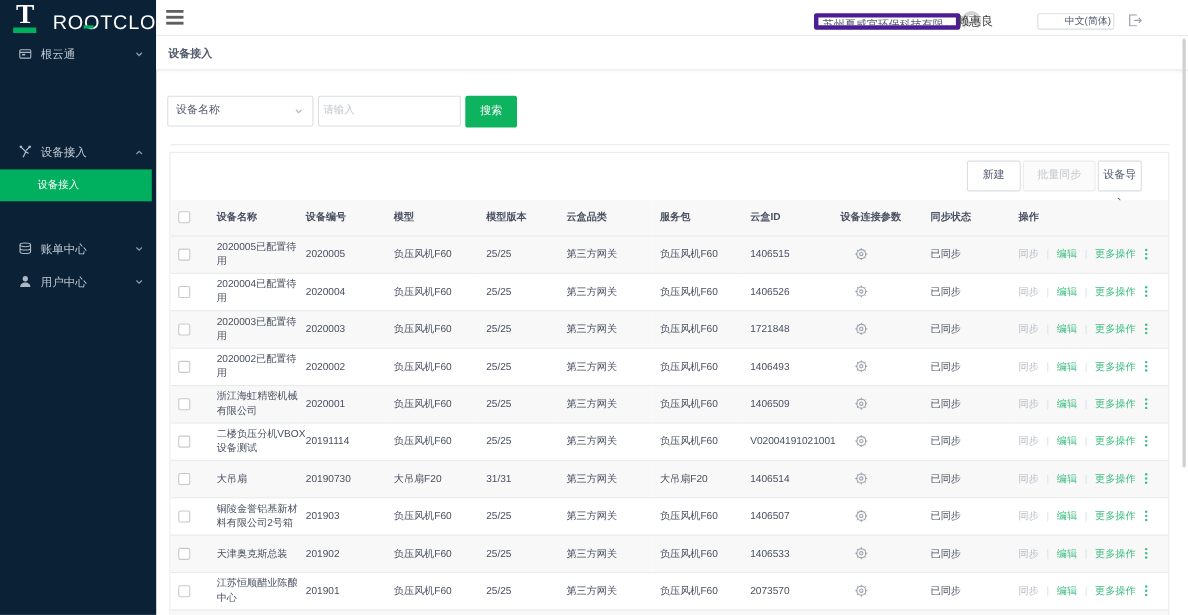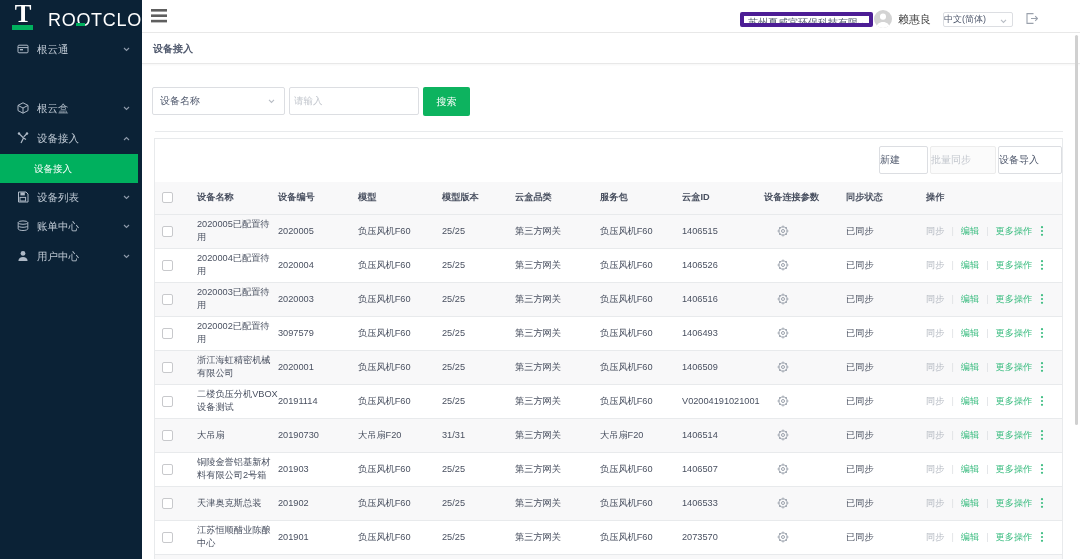--- a/index.html
+++ b/index.html
@@ -11,36 +11,36 @@
 .mi{position:absolute;left:0;width:142px;height:29.4px}
 .mic{position:absolute;left:17px;top:8px}
 .mt{position:absolute;left:37px;top:8px;font-size:10.5px;color:#bfc9d4}
 .mch{position:absolute;left:123px;top:12px}
 .sub{position:absolute;left:0;width:138px;height:29px;background:#00b05e;color:#fff;font-size:9.5px;line-height:29px;padding-left:34px}
 #tb{position:absolute;left:142px;top:0;width:938px;height:33px;background:#fff;border-bottom:1px solid #e8e8e8}
 #burger{position:absolute;left:9px;top:9px}
 #csel{position:absolute;left:598px;top:12px;width:133px;height:15px;border:4px solid #4c1d95;border-radius:2px;font-size:10px;color:#515a6e;line-height:13px;padding-left:4px;white-space:nowrap;overflow:hidden}
 #csel .ar,#lsel .ar{position:absolute;right:5px;top:6px}
 #avatar{position:absolute;left:732px;top:10px;width:18px;height:18px;border-radius:50%;background:#d3d3d3;overflow:hidden}
-#uname{position:absolute;left:756px;top:12px;font-size:11px;color:#3c3c3c}
-#lsel{position:absolute;left:801px;top:12px;width:70px;height:15px;border:1px solid #dcdee2;border-radius:2px;font-size:9px;color:#515a6e;line-height:13px;padding-left:0;white-space:nowrap}
+#uname{position:absolute;left:728px;top:12px;font-size:11px;color:#3c3c3c}
+#lsel{position:absolute;left:801px;top:12px;width:70px;height:15px;border:1px solid #dcdee2;border-radius:2px;font-size:9px;color:#515a6e;line-height:13px;padding-left:24px;white-space:nowrap}
 #exit{position:absolute;left:884px;top:13px}
 #exitTxt{position:absolute;left:946px;top:13px;font-size:10.5px;color:#8c939e}
 #bc{position:absolute;left:142px;top:33px;width:938px;height:31px;background:#fff;border-bottom:1px solid #e8e8e8;box-shadow:0 1px 2px rgba(0,0,0,.04)}
 #bct{position:absolute;left:11px;top:9px;font-size:10px;font-weight:bold;color:#515a6e}
 #fsel{position:absolute;left:152px;top:87px;width:133px;height:28px;border:1px solid #dcdee2;border-radius:2px;font-size:10px;color:#515a6e;line-height:26px;padding-left:7px}
 #fsel .ar{position:absolute;right:9px;top:11px}
 #finp{position:absolute;left:289px;top:87px;width:130px;height:28px;border:1px solid #dcdee2;border-radius:2px;font-size:9.5px;color:#c3c7ce;line-height:26px;padding-left:4px}
 #fbtn{position:absolute;left:423px;top:87px;width:47px;height:29px;background:#0db35f;border-radius:2px;color:#fff;font-size:10px;text-align:center;line-height:29px}
 #dv{position:absolute;left:155px;top:131px;width:908px;height:1px;background:#e8eaec}
 #panel{position:absolute;left:154px;top:138px;width:909px;height:425px;border:1px solid #e8eaec;overflow:hidden}
-.btn{position:absolute;top:7px;height:28px;border:1px solid #dcdee2;border-radius:2px;background:#fff;font-size:10px;color:#515a6e;line-height:26px}
+.btn{position:absolute;top:7px;height:28px;border:1px solid #dcdee2;border-radius:2px;background:#fff;font-size:10px;color:#515a6e;text-align:center;line-height:26px}
 #b1{left:724px;width:49px}
 #b2{left:775px;width:66px;background:#fbfbfb;border-color:#ececec;color:#c3c7ce}
-#b3{left:843px;width:64px}
+#b3{left:843px;width:40px}
 #tbl{position:absolute;left:0;top:43px;width:907px;border-collapse:collapse;table-layout:fixed;font-size:9.2px;color:#495060}
 #tbl td,#tbl th{padding:0 0 0 7px;border-bottom:1px solid #e8eaec;text-align:left;font-weight:normal;vertical-align:middle;line-height:13px;white-space:nowrap}
 #tbl thead tr{height:32px;background:#f8f8f9}
 #tbl th{font-weight:bold;color:#495060}
 #tbl tbody tr{height:34px;background:#fff}
 #tbl tbody tr.st{background:#f8f8f9}
 .cb{display:inline-block;width:11px;height:11px;border:1px solid #c8c9cc;border-radius:2px;background:#fff;vertical-align:middle}
 .c1{padding-left:7px}
 #tbl td svg{vertical-align:middle}
 #tbl td:nth-child(9){padding-left:20px}
@@ -66,65 +66,36 @@
           <rect x="3" y="6" width="3" height="1.4" fill="#aeb9c6"></rect>
         </svg>
       </span>
       <span class="mt">根云通</span>
       <span class="mch">
         <svg width="7" height="5" viewBox="0 0 7 5">
           <path d="M1 1l2.5 2.5L6 1" fill="none" stroke="#8f9bab" stroke-width="1.1"></path>
         </svg>
       </span>
     </div>
-<div class="mi" style="top:94.2px">
-      <span class="mic">
-        <svg width="12" height="12" viewBox="0 0 12 12">
-          <path d="M6 .8L11 3.4v5.2L6 11.2 1 8.6V3.4z" fill="none" stroke="#aeb9c6"></path>
-          <path d="M1 3.4L6 6l5-2.6M6 6v5.2" fill="none" stroke="#aeb9c6"></path>
-        </svg>
-      </span>
-      <span class="mt">根云盒</span>
-      <span class="mch">
-        <svg width="7" height="5" viewBox="0 0 7 5">
-          <path d="M1 1l2.5 2.5L6 1" fill="none" stroke="#8f9bab" stroke-width="1.1"></path>
-        </svg>
-      </span>
-    </div>
 <div class="mi" style="top:123.7px">
       <span class="mic">
         <svg width="12" height="12" viewBox="0 0 12 12">
           <path d="M2 1.5l3 3M10 1.5L6.7 4.8M5 4.5l1.5 1.5M6.5 6L4 11M6.5 6l2.5 1.5" fill="none" stroke="#aeb9c6" stroke-width="1.2"></path>
           <circle cx="2" cy="1.5" r="1.2" fill="#aeb9c6"></circle>
           <circle cx="10" cy="1.5" r="1.2" fill="#aeb9c6"></circle>
         </svg>
       </span>
       <span class="mt">设备接入</span>
       <span class="mch">
         <svg width="7" height="5" viewBox="0 0 7 5">
           <path d="M1 4l2.5-2.5L6 4" fill="none" stroke="#8f9bab" stroke-width="1.1"></path>
         </svg>
       </span>
     </div>
 <div class="sub" style="top:154px">设备接入</div>
-<div class="mi" style="top:182.8px">
-      <span class="mic">
-        <svg width="12" height="12" viewBox="0 0 12 12">
-          <path d="M1.5 1h7.5l2 2v8h-9.5z" fill="none" stroke="#aeb9c6"></path>
-          <rect x="3.4" y="1.4" width="4.4" height="3" fill="#aeb9c6"></rect>
-          <rect x="3" y="6.4" width="5.6" height="3.6" fill="none" stroke="#aeb9c6"></rect>
-        </svg>
-      </span>
-      <span class="mt">设备列表</span>
-      <span class="mch">
-        <svg width="7" height="5" viewBox="0 0 7 5">
-          <path d="M1 1l2.5 2.5L6 1" fill="none" stroke="#8f9bab" stroke-width="1.1"></path>
-        </svg>
-      </span>
-    </div>
 <div class="mi" style="top:241.7px">
       <span class="mic">
         <svg width="12" height="12" viewBox="0 0 12 12">
           <circle cx="6" cy="3.4" r="2.4" fill="#aeb9c6"></circle>
           <path d="M1.4 11c0-2.6 2-4.1 4.6-4.1s4.6 1.5 4.6 4.1z" fill="#aeb9c6"></path>
         </svg>
       </span>
       <span class="mt">用户中心</span>
       <span class="mch">
         <svg width="7" height="5" viewBox="0 0 7 5">
@@ -274,41 +245,41 @@
               </svg></span></td>
         </tr>
         <tr class="st">
           <td class="c1"><span class="cb"></span></td>
           <td>2020003已配置待<br>用</td>
           <td>2020003</td>
           <td>负压风机F60</td>
           <td>25/25</td>
           <td>第三方网关</td>
           <td>负压风机F60</td>
-          <td>1406516</td>
+          <td>1721848</td>
           <td><svg width="12" height="12" viewBox="0 0 12 12">
               <g fill="none" stroke="#9aa1ac" stroke-width="1">
                 <circle cx="6" cy="6" r="4.1"></circle>
                 <circle cx="6" cy="6" r="1.5"></circle>
                 <path d="M6 .5v2M6 9.5v2M.5 6h2M9.5 6h2M2.1 2.1l1.4 1.4M8.5 8.5l1.4 1.4M9.9 2.1L8.5 3.5M3.5 8.5L2.1 9.9" stroke-width=".9"></path>
               </g>
             </svg></td>
           <td>已同步</td>
           <td class="ops"><span class="g1">同步</span><span class="sep">|</span><span class="g2">编辑</span><span class="sep">|</span><span class="g2">更多操作</span><span class="dots"><svg width="4" height="12" viewBox="0 0 4 12">
                 <g fill="#3cbd81">
                   <circle cx="2" cy="2.2" r="1.1"></circle>
                   <circle cx="2" cy="6" r="1.1"></circle>
                   <circle cx="2" cy="9.8" r="1.1"></circle>
                 </g>
               </svg></span></td>
         </tr>
         <tr class="">
           <td class="c1"><span class="cb"></span></td>
           <td>2020002已配置待<br>用</td>
-          <td>3097579</td>
+          <td>2020002</td>
           <td>负压风机F60</td>
           <td>25/25</td>
           <td>第三方网关</td>
           <td>负压风机F60</td>
           <td>1406493</td>
           <td><svg width="12" height="12" viewBox="0 0 12 12">
               <g fill="none" stroke="#9aa1ac" stroke-width="1">
                 <circle cx="6" cy="6" r="4.1"></circle>
                 <circle cx="6" cy="6" r="1.5"></circle>
                 <path d="M6 .5v2M6 9.5v2M.5 6h2M9.5 6h2M2.1 2.1l1.4 1.4M8.5 8.5l1.4 1.4M9.9 2.1L8.5 3.5M3.5 8.5L2.1 9.9" stroke-width=".9"></path>

